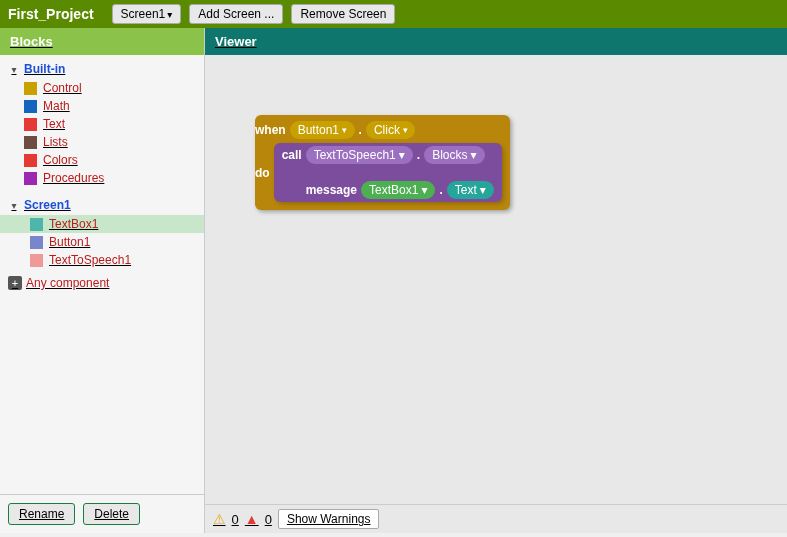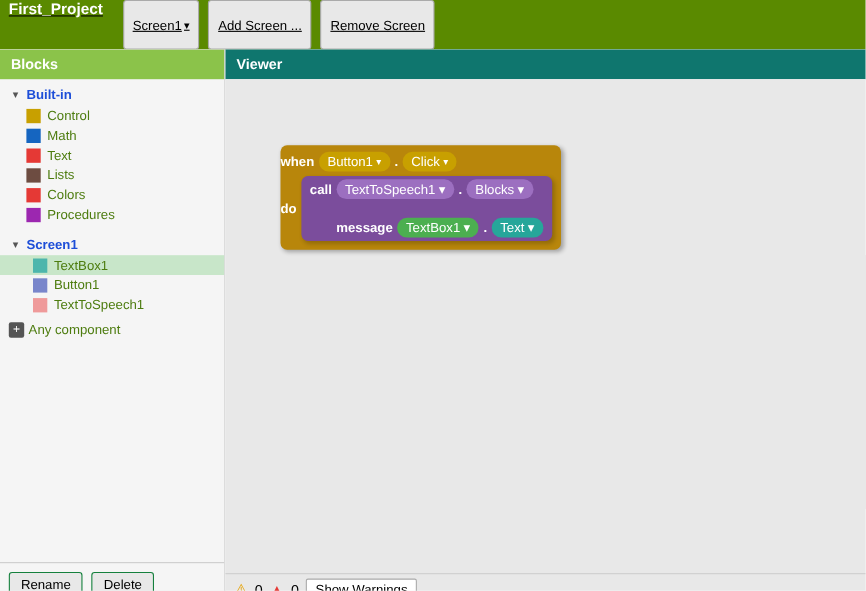--- a/index.html
+++ b/index.html
@@ -2,24 +2,24 @@
 <html><head>
   <meta charset="utf-8">
   <style>
     * { box-sizing: border-box; margin: 0; padding: 0; }
     body { font-family: Arial, sans-serif; font-size: 13px; background: #f0f0f0; width: 787px; height: 537px; overflow: hidden; }
 
     
     .header {
       background: #5a8a00;
       display: flex;
+      align-items: center;
       padding: 0 8px;
-      height: 45px;
+      height: 28px;
       gap: 8px;
-      text-decoration: underline;
     }
     .header-title {
       color: white;
       font-weight: bold;
       font-size: 14px;
       margin-right: 10px;
     }
     .btn {
       background: #e8e8e8;
       border: 1px solid #aaa;
@@ -33,20 +33,21 @@
     }
     .btn-dropdown::after {
       content: '▾';
       font-size: 10px;
     }
 
     
     .main {
       display: flex;
       height: calc(537px - 32px);
+      text-decoration: underline;
     }
 
     
     .sidebar {
       width: 205px;
       background: #f5f5f5;
       border-right: 1px solid #ccc;
       display: flex;
       flex-direction: column;
       overflow-y: auto;
@@ -90,21 +91,21 @@
       cursor: pointer;
     }
     .color-box {
       width: 13px;
       height: 13px;
       display: inline-block;
       flex-shrink: 0;
     }
     .item-label {
       font-size: 12px;
-      color: #4d7c0f;
+      color: #b91c1c;
     }
 
     
     .sidebar-subitem {
       display: flex;
       align-items: center;
       padding: 2px 8px 2px 30px;
       gap: 6px;
       cursor: pointer;
     }

